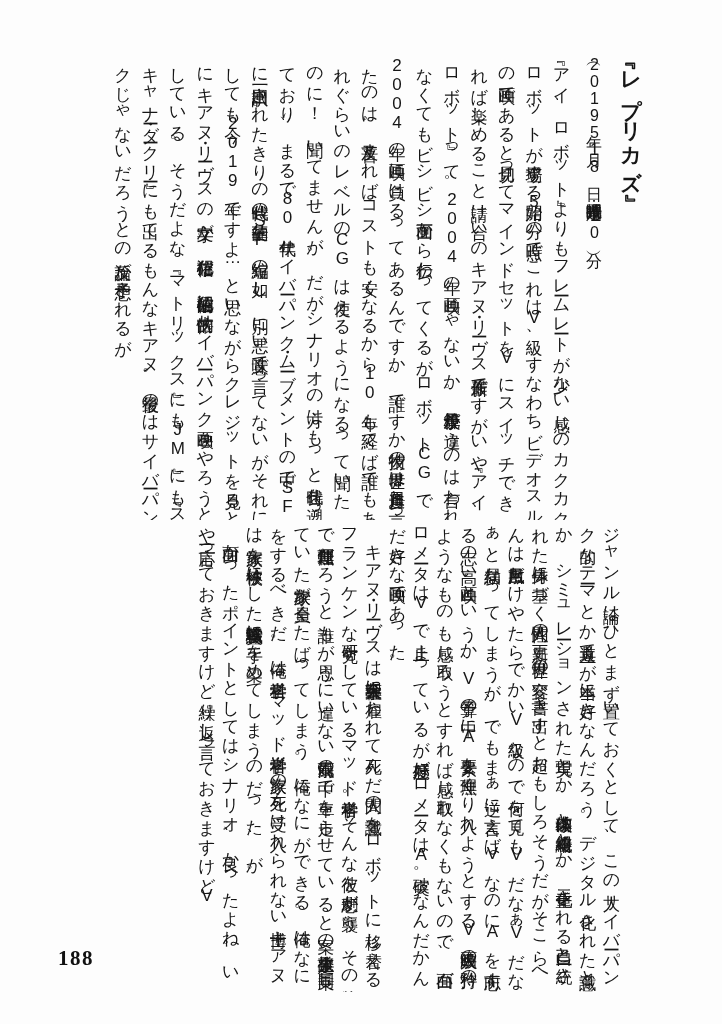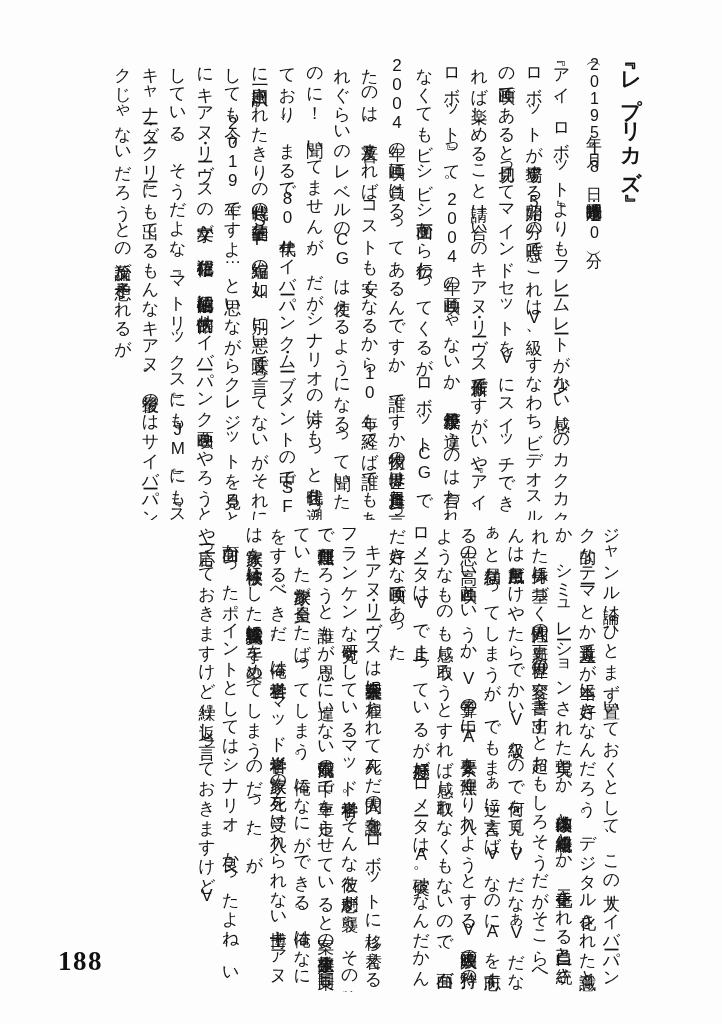--- a/index.html
+++ b/index.html
@@ -53,21 +53,21 @@
     font-size: 17px;
     line-height: 23.8px;
     margin: 0;
   }
   .indent { text-indent: 17px; }
   .page-number {
     position: absolute;
     left: 58px; top: 946px;
     font-family: "Liberation Serif", serif;
     font-weight: bold;
-    font-size: 27px;
+    font-size: 21px;
     letter-spacing: 1.5px;
     color: #111;
   }
 </style>
 </head>
 <body>
 
 <div class="page">
 
   <div class="block-top vtext">

